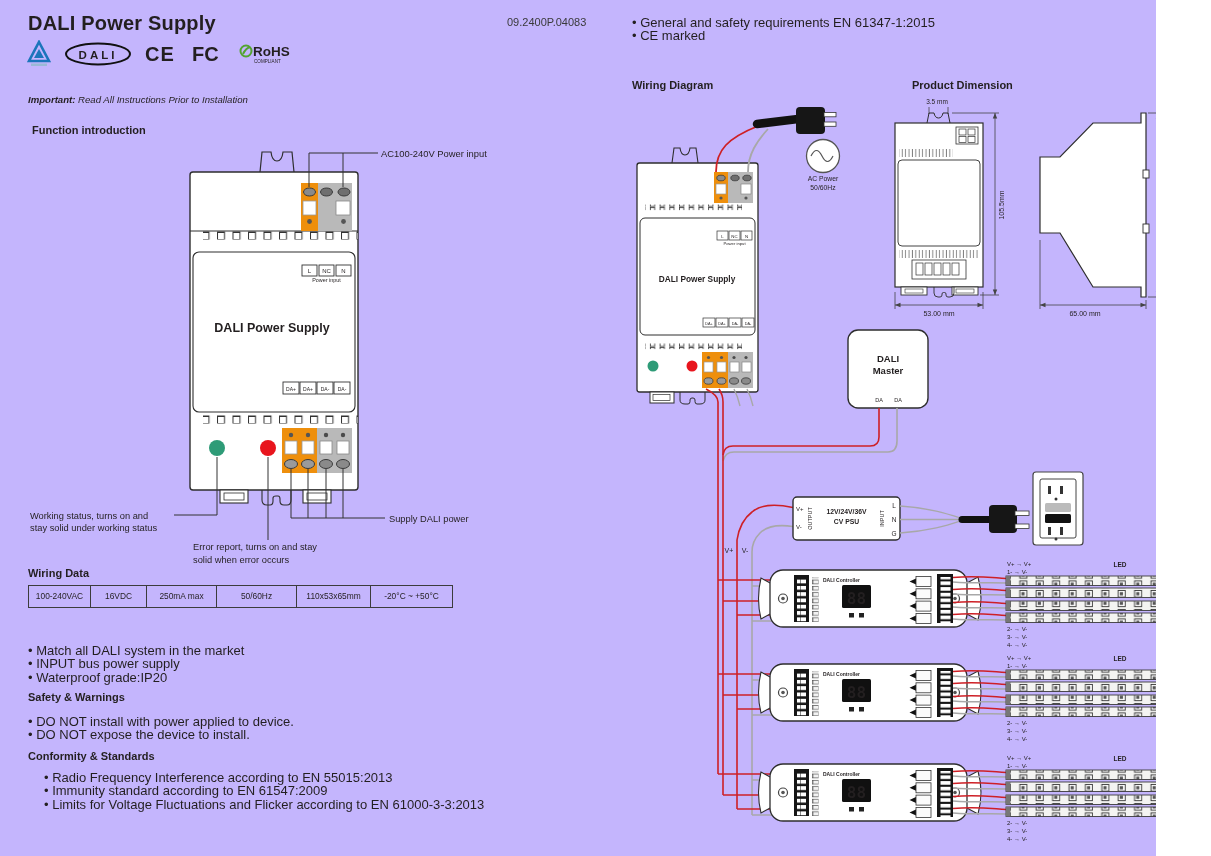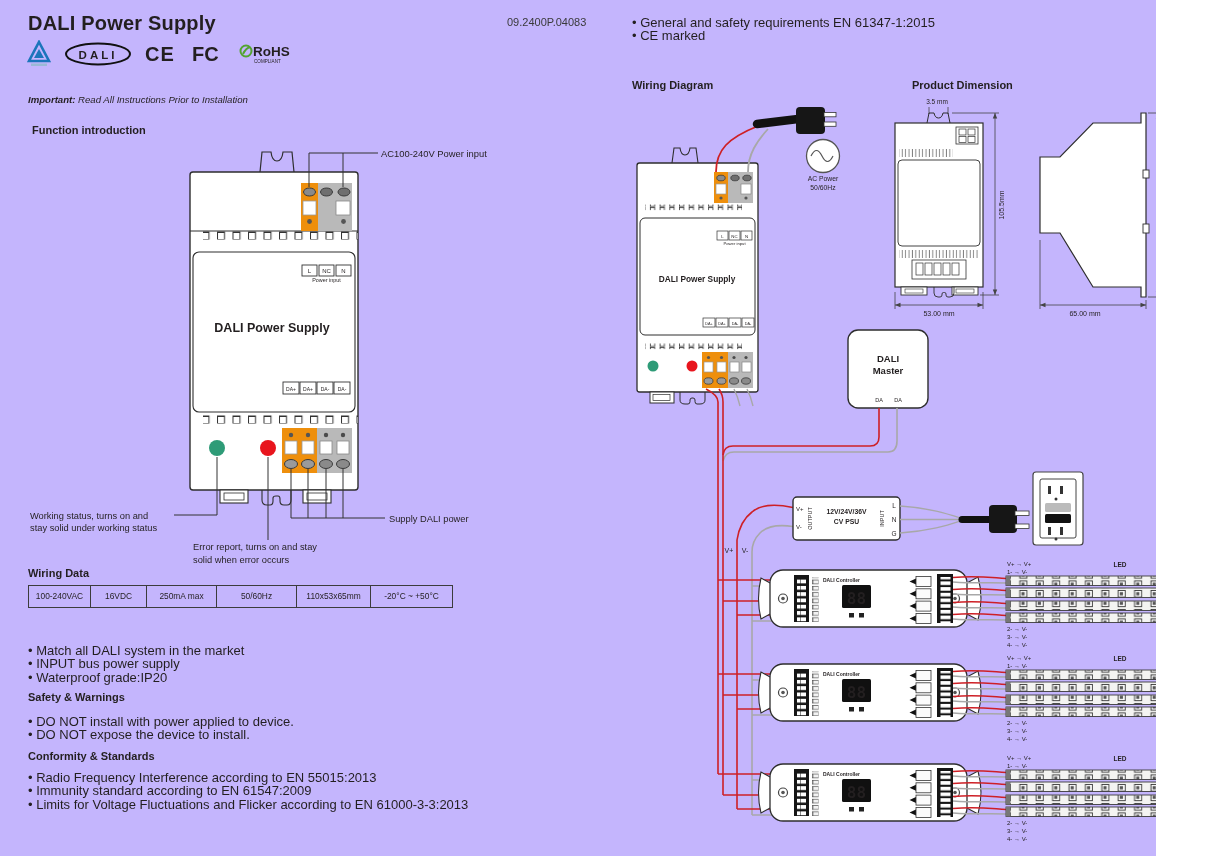--- a/index.html
+++ b/index.html
@@ -187,21 +187,21 @@
     <div>Waterproof grade:IP20</div>
   </div>
 
   <div class="abs h2" style="left:28px;top:691px">Safety &amp; Warnings</div>
   <div class="abs bullets" style="left:28px;top:715px">
     <div>DO NOT install with power applied to device.</div>
     <div>DO NOT expose the device to install.</div>
   </div>
 
   <div class="abs h2" style="left:28px;top:750px">Conformity &amp; Standards</div>
-  <div class="abs bullets" style="left:28px;top:771px">
+  <div class="abs bullets" style="left:44px;top:771px">
     <div>Radio Frequency Interference according to EN 55015:2013</div>
     <div>Immunity standard according to EN 61547:2009</div>
     <div>Limits for Voltage Fluctuations and Flicker according to EN 61000-3-3:2013</div>
   </div>
 
   <svg class="abs" style="left:620px;top:95px" width="591" height="761" viewBox="620 95 591 761">
     <defs>
       <pattern id="vent-s" width="9.7" height="5.6" patternUnits="userSpaceOnUse">
         <rect x="0.4" y="0.4" width="4.4" height="4.4" fill="#fff" stroke="#333" stroke-width="0.8"></rect>
       </pattern>

